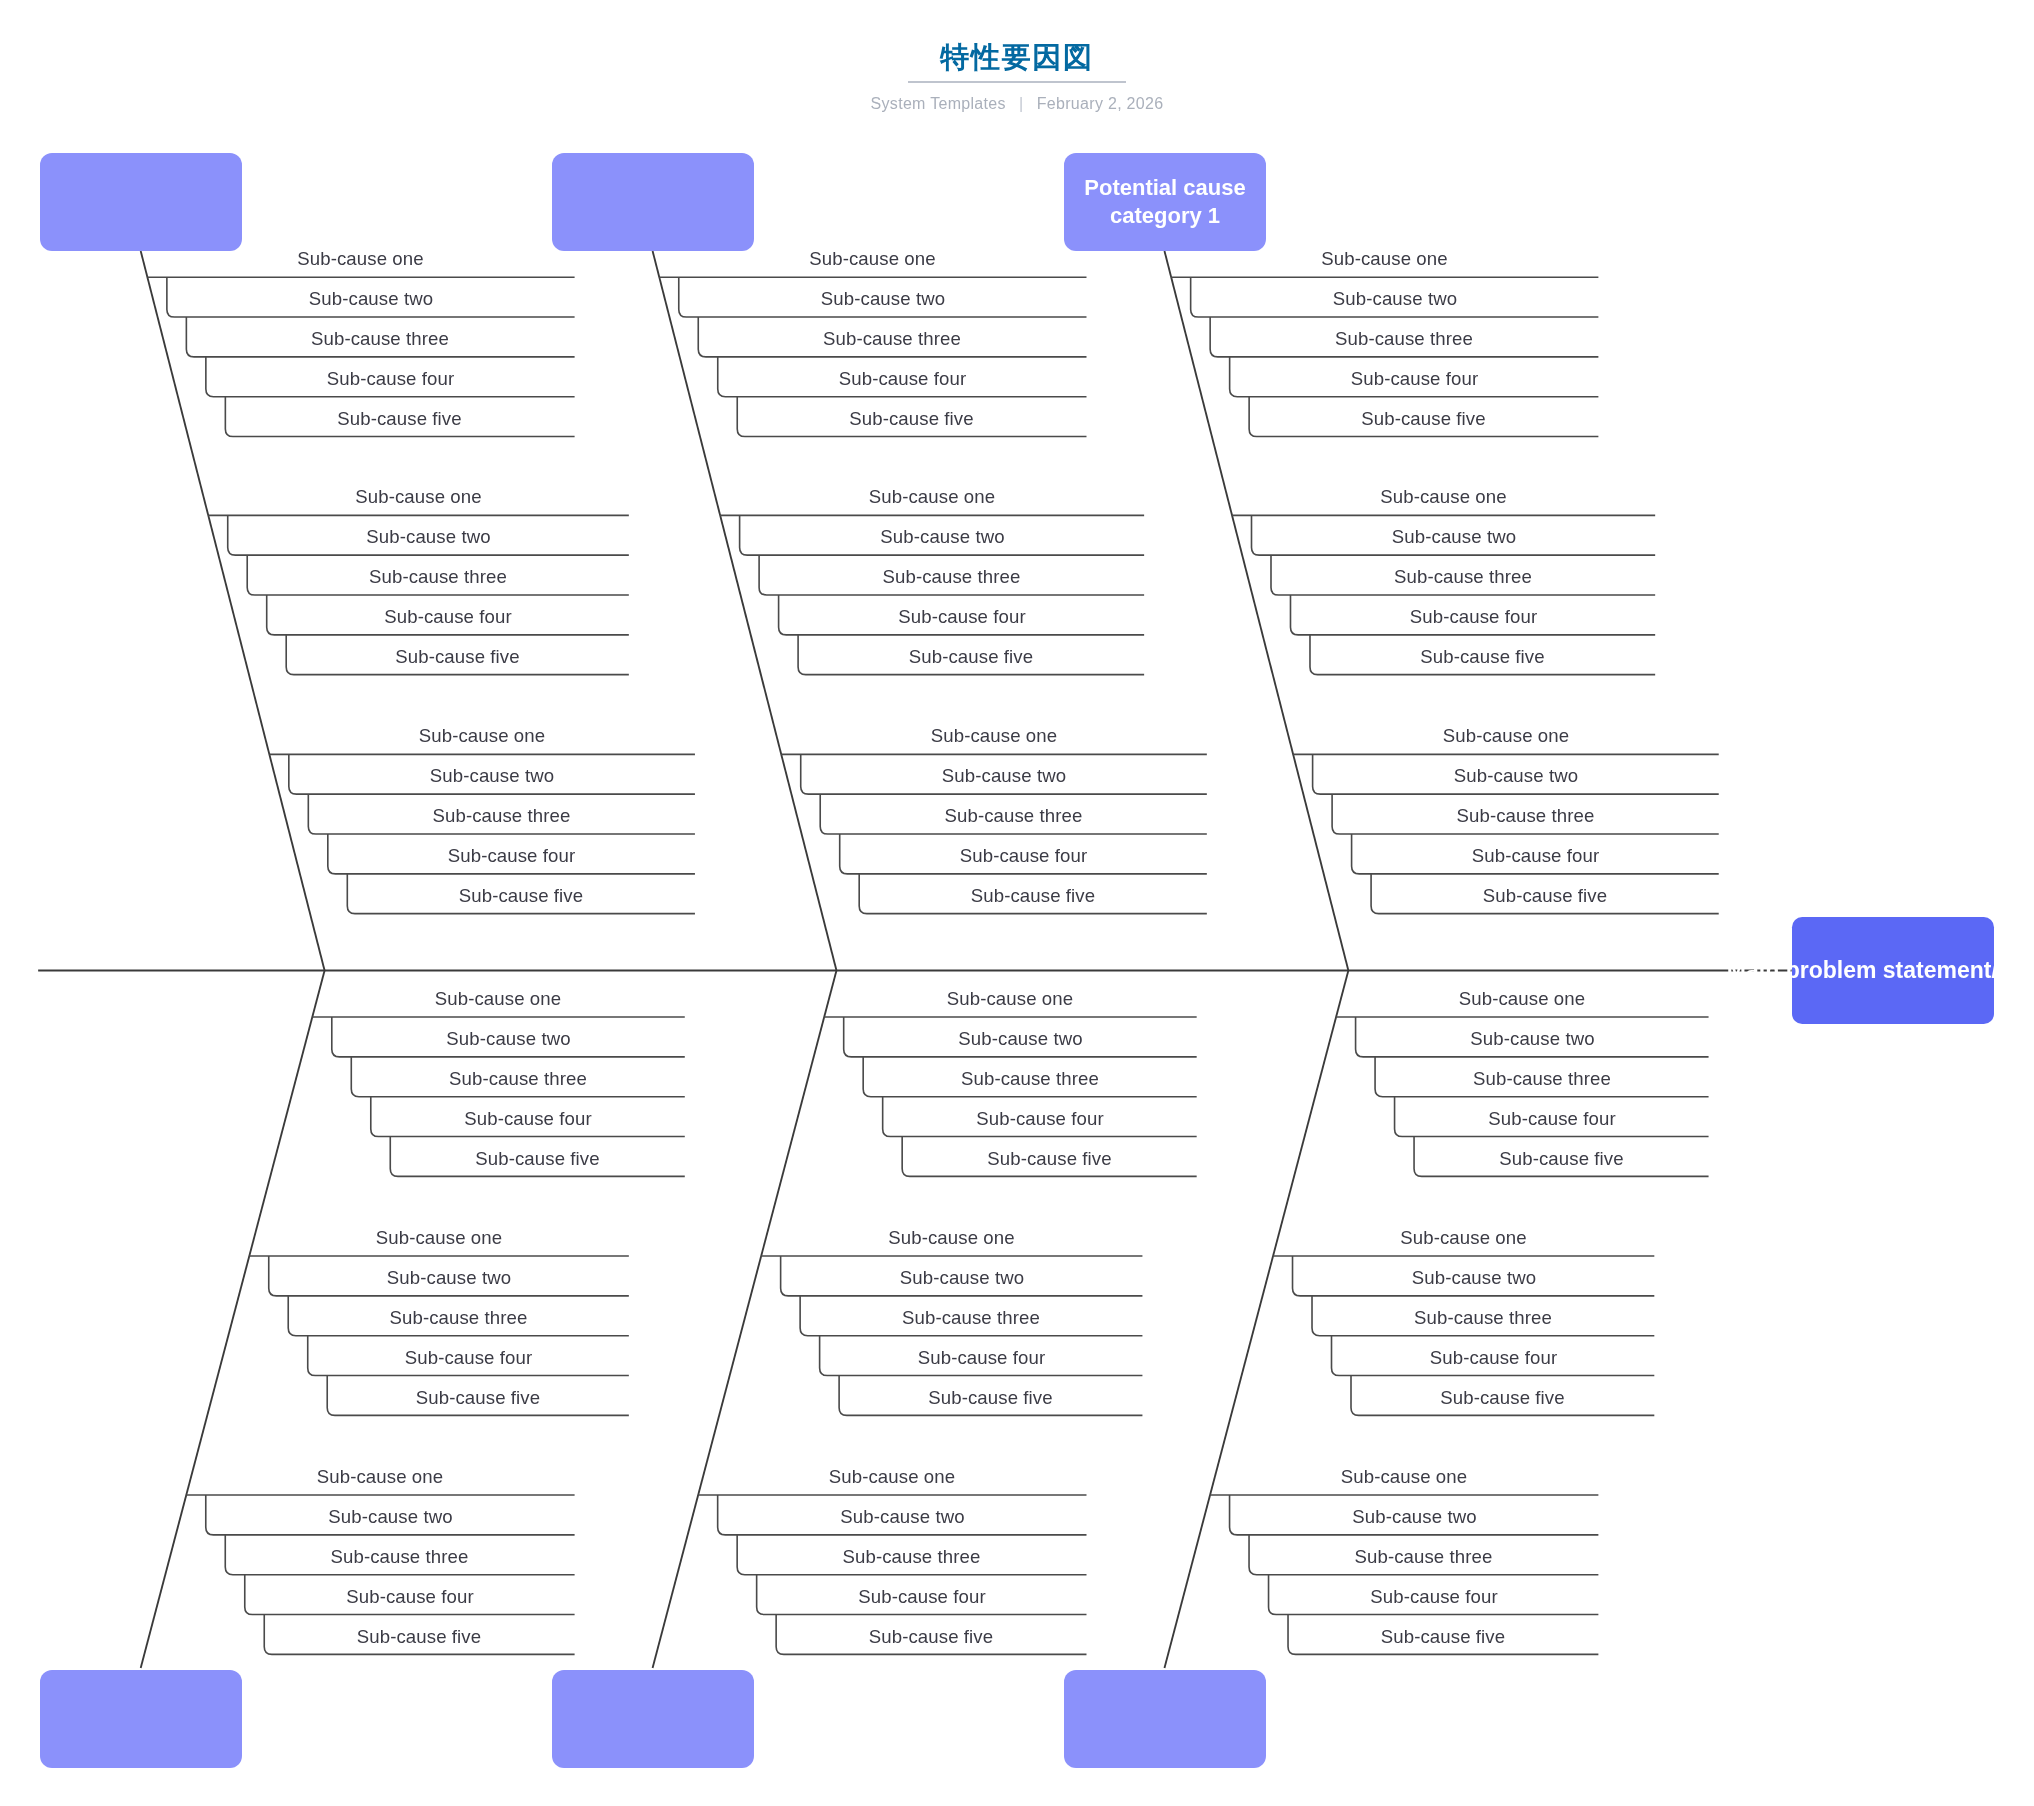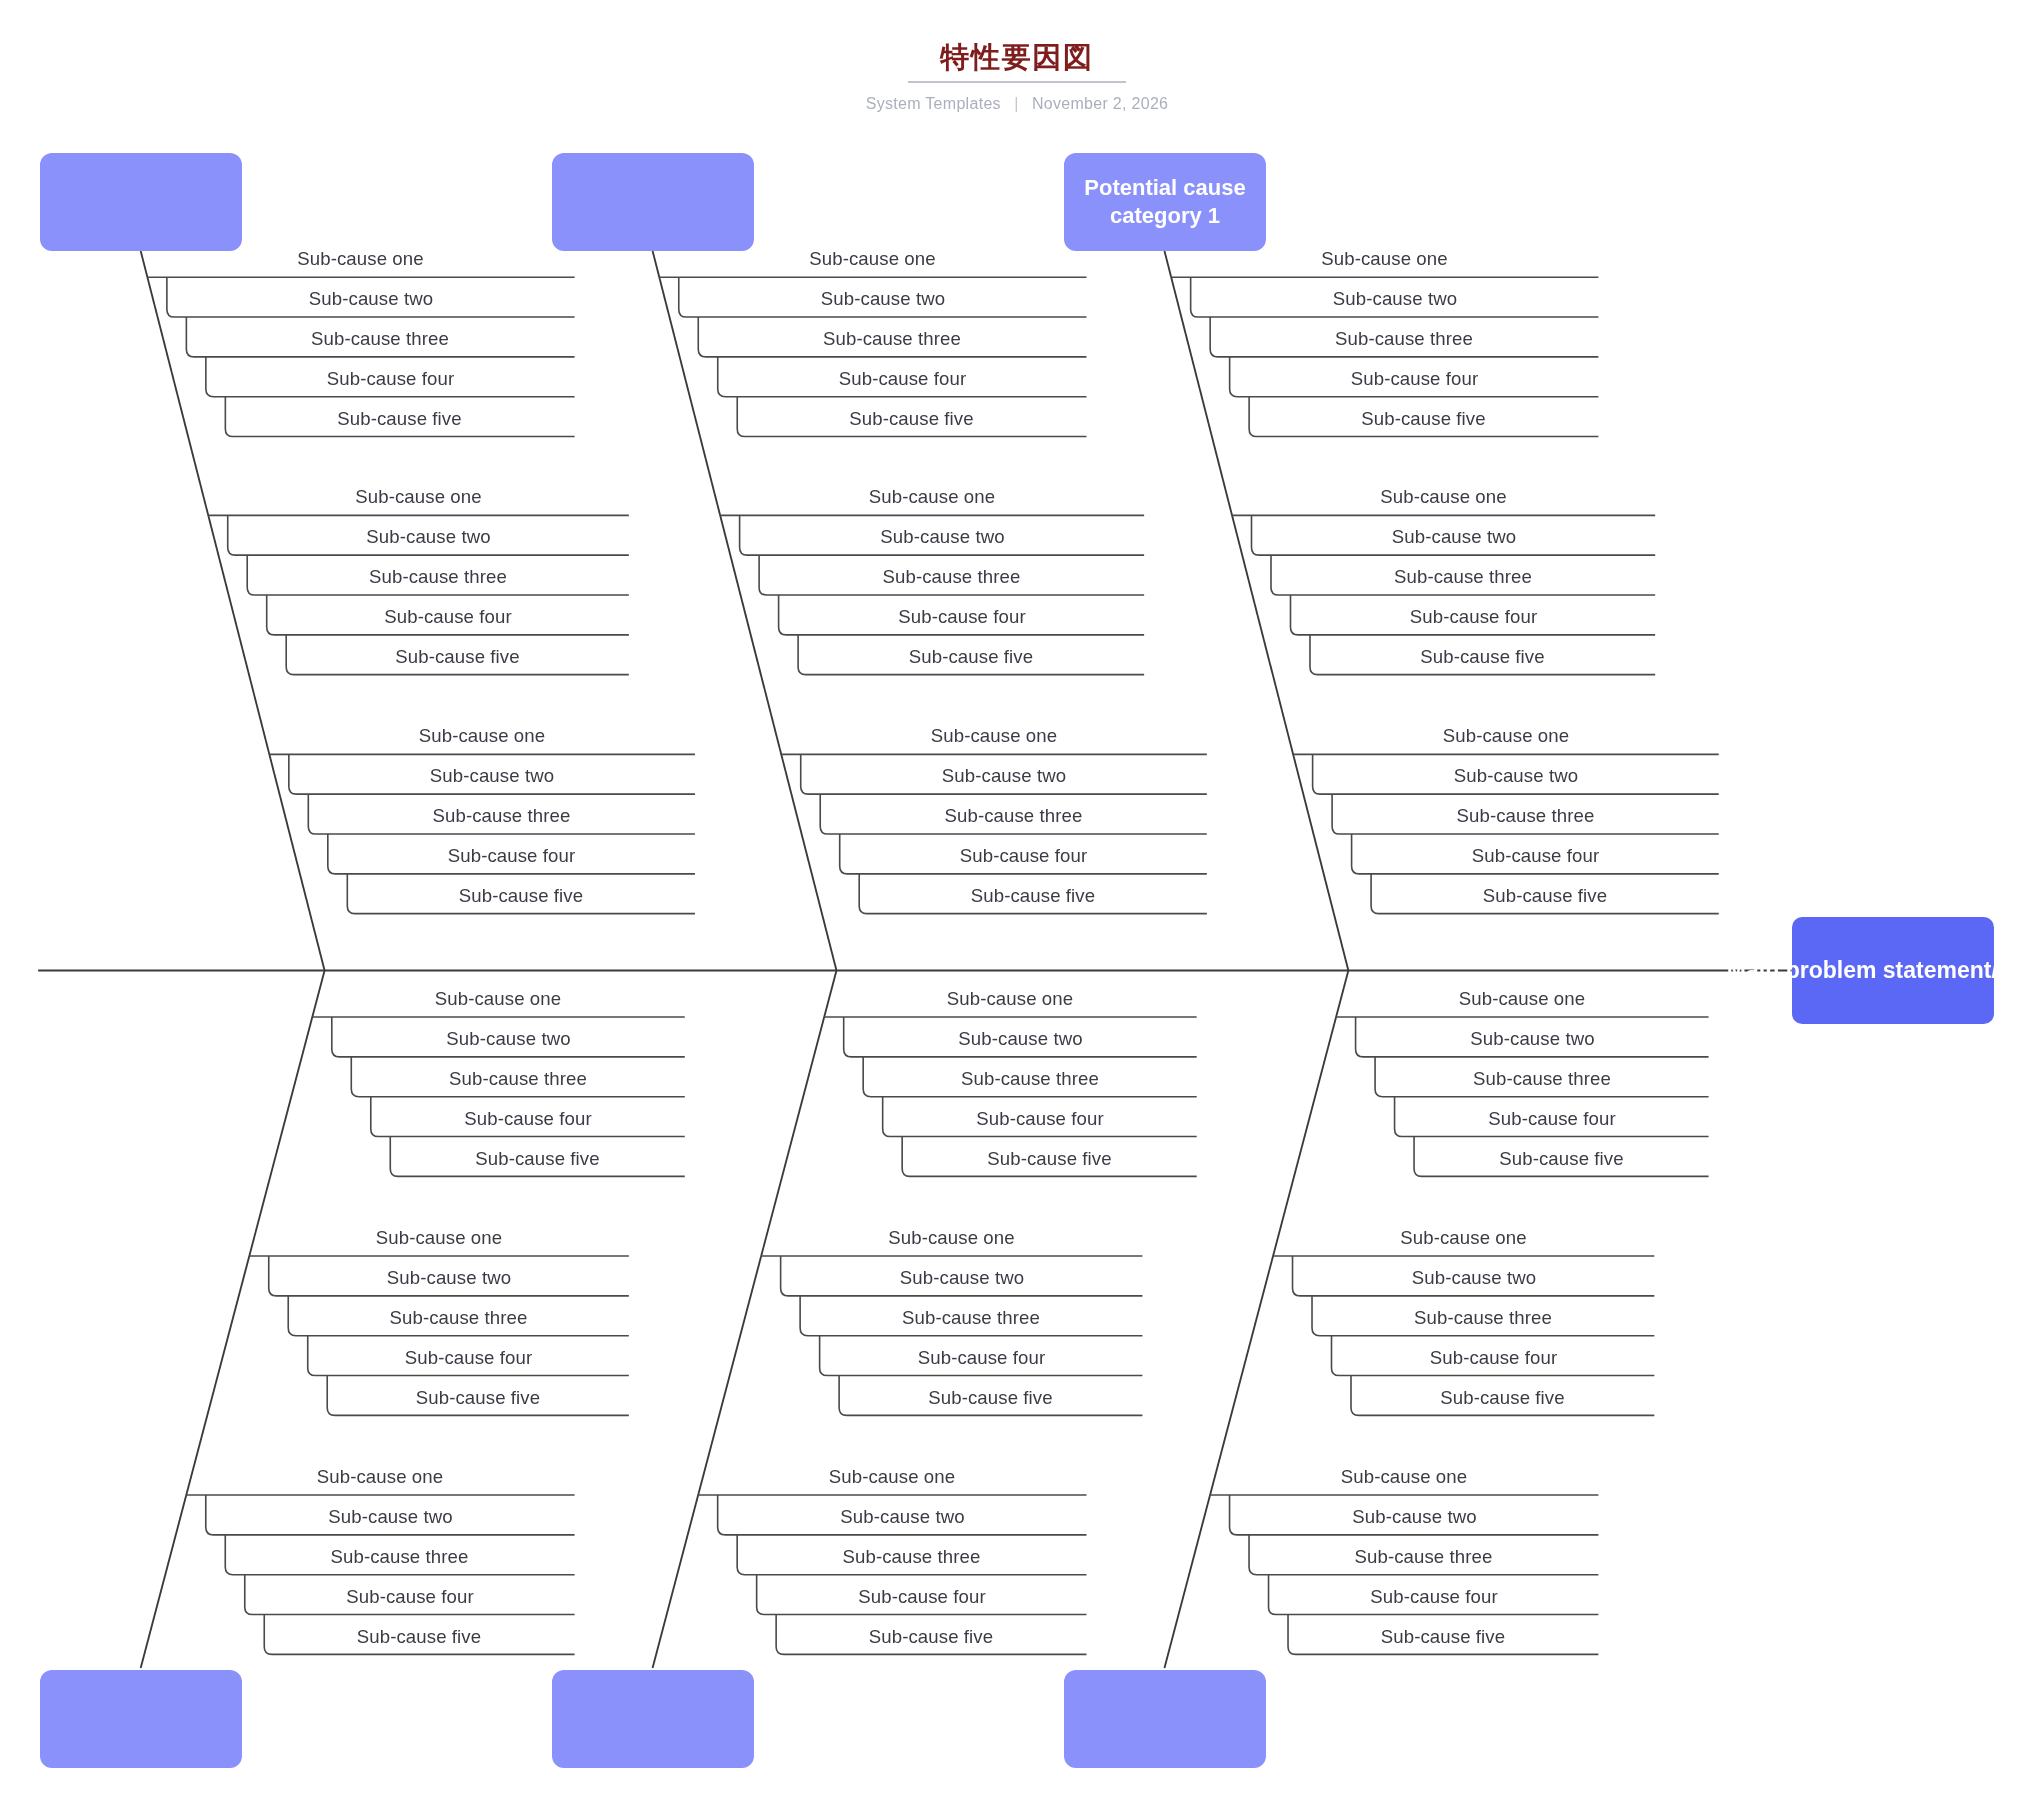--- a/index.html
+++ b/index.html
@@ -18,21 +18,21 @@
 
   
   #header {
     position: absolute;
     top: 41px; left: 0; width: 2034px;
     text-align: center;
   }
   #doc-title {
     font-size: 29px;
     font-weight: 700;
-    color: #7f1d1d;
+    color: #0369a1;
     letter-spacing: 1.7px;
     display: inline-block;
     padding: 0 32px 6.8px 32px;
     border-bottom: 2.5px solid #bfc4ce;
     line-height: 1.15;
   }
   #subtitle-row {
     margin-top: 12px;
     font-size: 16px;
     color: #aab0bb;
@@ -92,21 +92,21 @@
 </head>
 <body>
 
 <div id="page">
 
   <div id="header">
     <div id="doc-title">特性要因図</div>
     <div id="subtitle-row">
       <span>System Templates</span>
       <span class="sub-sep">|</span>
-      <span>November 2, 2026</span>
+      <span>February 2, 2026</span>
     </div>
   </div>
 
   <svg id="skeleton" viewBox="0 0 2400 2132" width="2034" height="1807" xmlns="http://www.w3.org/2000/svg">
     <g id="spine-group" stroke="#3a3a3a" stroke-width="2.2" fill="none">
       <line x1="45" y1="1145" x2="2114" y2="1145"></line>
     </g>
     <g id="branch-group" stroke="#3a3a3a" stroke-width="2.2" fill="none">
         <line x1="166" y1="296" x2="383" y2="1145"></line>
         <line x1="770" y1="296" x2="987" y2="1145"></line>

